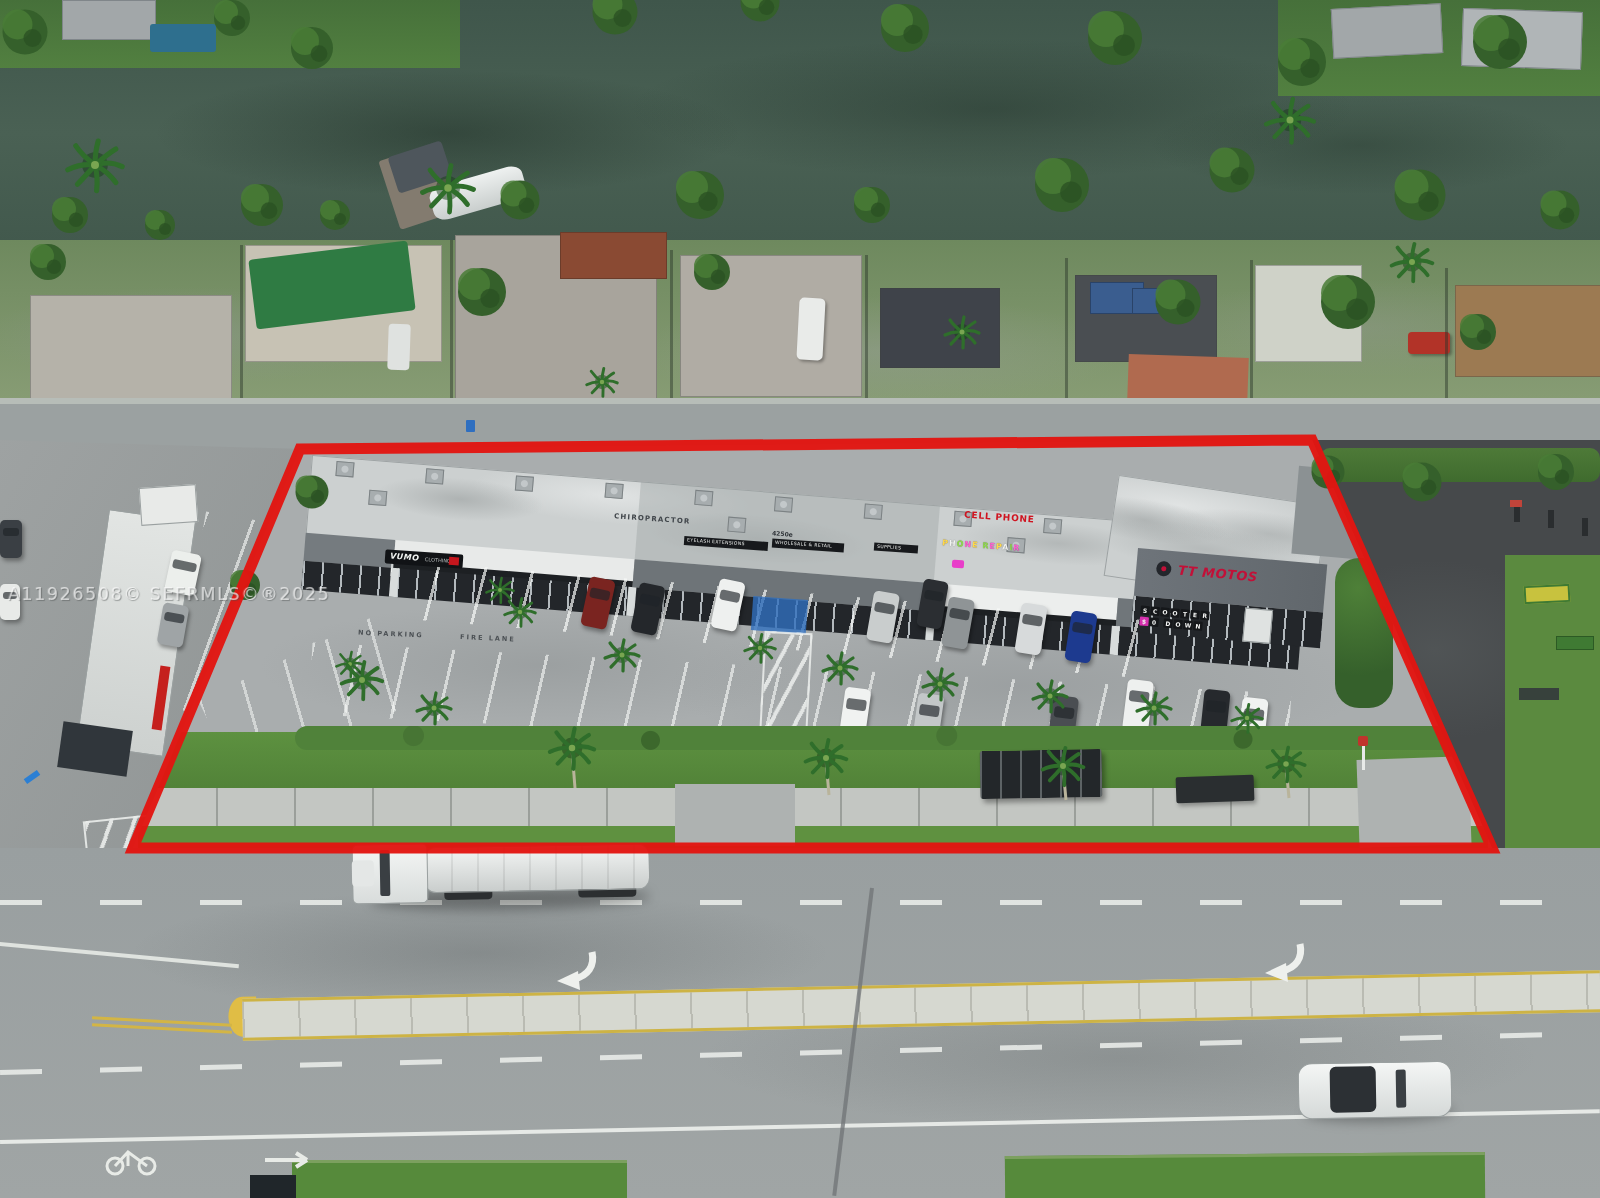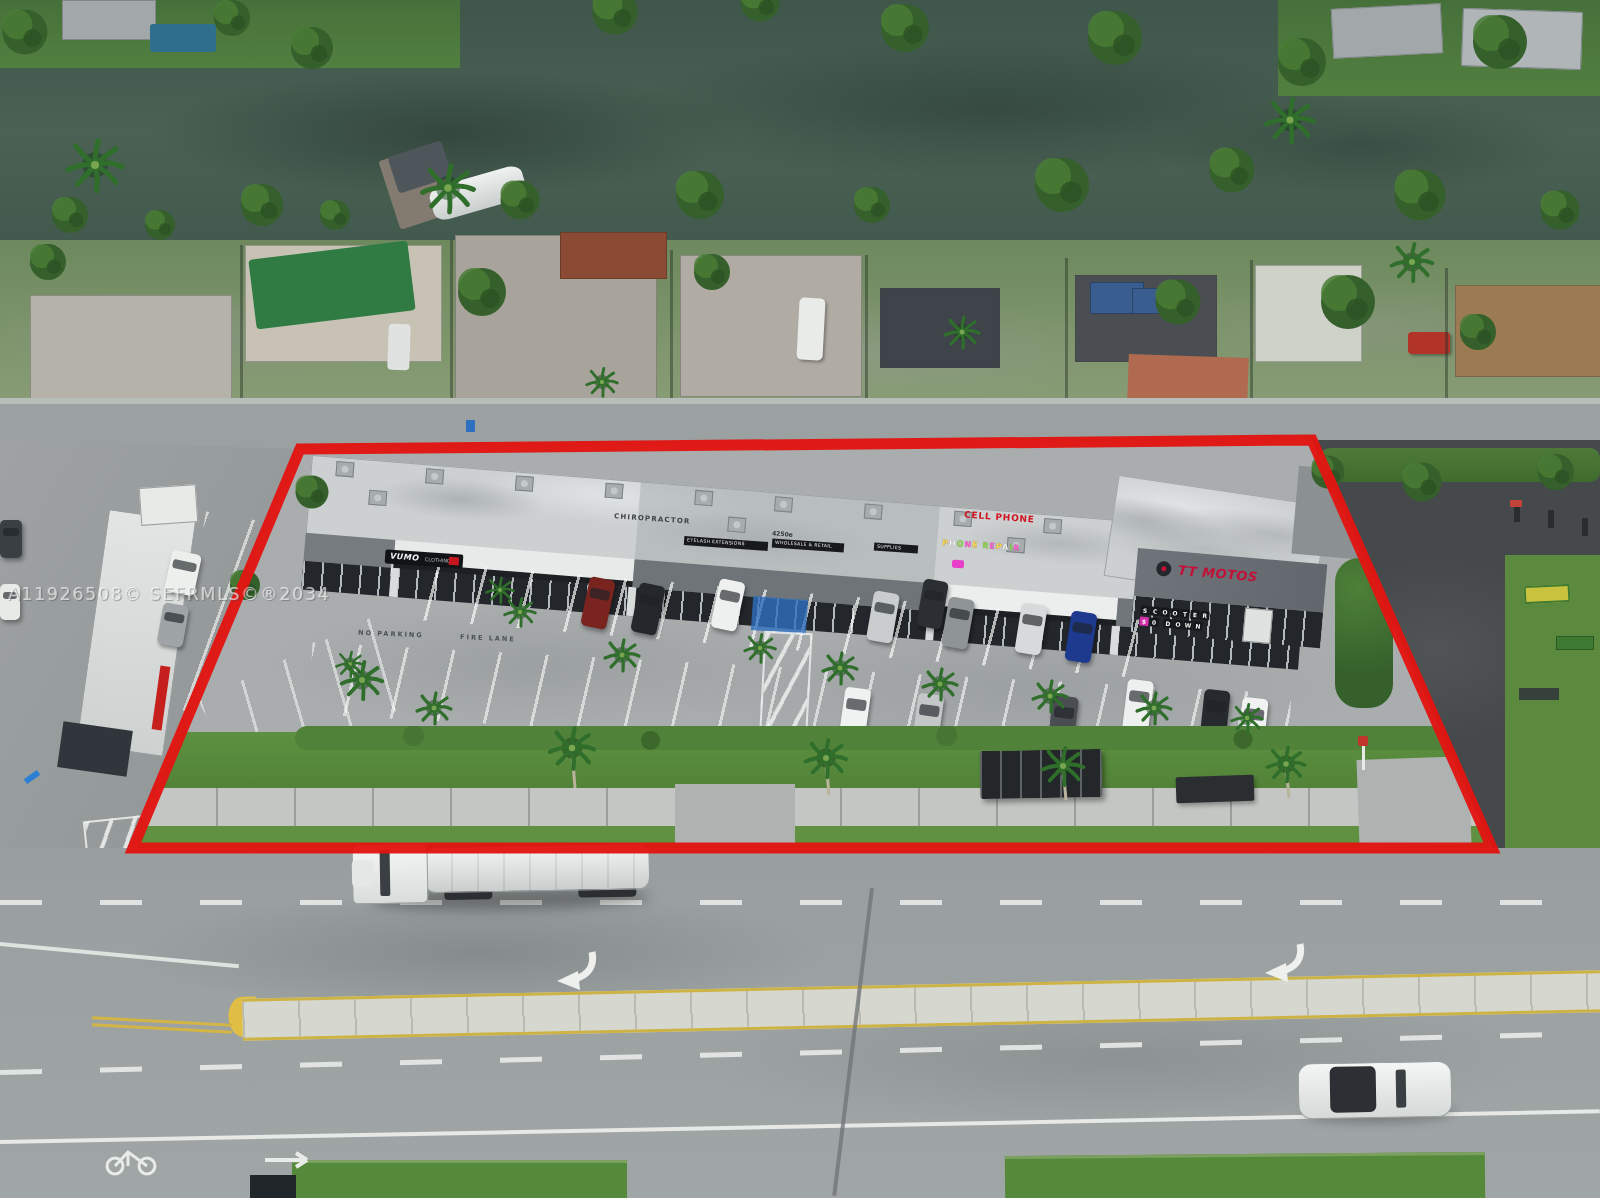--- a/index.html
+++ b/index.html
@@ -408,14 +408,14 @@
         <circle cx="32" cy="16" r="8"></circle>
       <path d="M0 16 L13 2 L32 16 M13 2 L13 16"></path>
       <path d="M150 10 h42 m0 0 l-11 -7 m11 7 l-11 7" stroke-width="4"></path>
     </g>
   </svg>
 
   <svg class="abs" style="left:0;top:0;" width="1600" height="1198" viewBox="0 0 1600 1198">
     <polygon points="300,449 1312,440 1492,848 133,848" fill="none" stroke="#e21511" stroke-width="11" stroke-linejoin="miter" opacity="0.96"></polygon>
   </svg>
 
-  <div class="watermark">A11926508© SEFRMLS©®2034</div>
+  <div class="watermark">A11926508© SEFRMLS©®2025</div>
 </div>
 
 </body></html>

